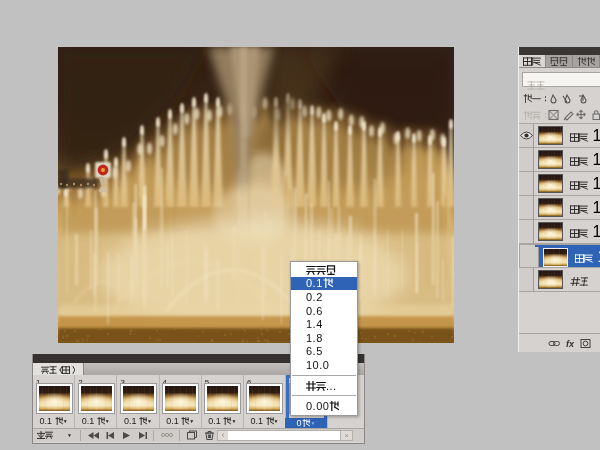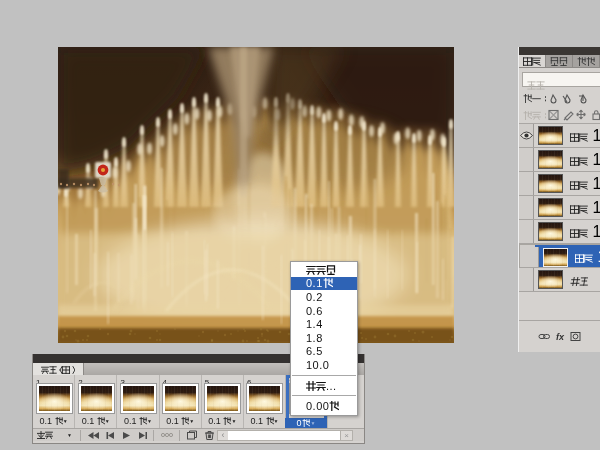--- a/index.html
+++ b/index.html
@@ -13,21 +13,21 @@
 .lp-mode{height:22px;padding:4px 0 0 3px}
 .sel{width:86px;height:15px;background:#f7f5f1;border:1px solid #a8a5a0;padding:2px 0 0 4px}
 .lp-uni{height:17px;display:flex;align-items:center;padding-left:4px}
 .lp-lock{height:17px;display:flex;align-items:center;padding-left:4px;border-bottom:1px solid #aaa7a4}
 .lp-list{}
 .lrow{height:24px;display:flex;align-items:center;border-bottom:1px solid #a8a5a2;position:relative}
 .eyec{width:15px;align-self:stretch;border-right:1px solid #9d9a97;display:flex;align-items:center;justify-content:center;background:#d0cdca;flex:0 0 15px}
 .lrow.sel{background:linear-gradient(90deg,#d0cdca 0,#d0cdca 15px,#2e63b5 15px,#2e63b5 100%)}
 .lthumb{width:25px;height:19px;margin-left:4px;flex:0 0 25px}
 .lname{margin-left:7px;white-space:nowrap}
-.lp-foot{position:absolute;left:0;right:0;bottom:0;height:32px;border-top:1px solid #a8a5a2;display:flex;align-items:center;justify-content:flex-end;padding-right:18px}
+.lp-foot{position:absolute;left:0;right:0;bottom:0;height:19px;border-top:1px solid #a8a5a2;display:flex;align-items:center;justify-content:flex-end;padding-right:8px}
 
 #ap{position:absolute;left:32px;top:354px;width:333px;height:90px;background:#d5d2cf;border:1px solid #8a8784;border-top:none}
 .ap-dark{height:9px;background:#343130}
 .ap-tabs{height:12px;background:linear-gradient(#c2bfbc,#aaa7a4);display:flex}
 .atab{background:#e3e1de;border-right:1px solid #8c8986;padding:1px 8px 0;display:flex;align-items:center}
 .ap-frames{height:53px;display:flex;background:#d5d2cf}
 .fcell{width:42.2px;flex:0 0 42.2px;border-right:1px solid #b8b5b2;position:relative}
 .fnum{position:absolute;left:3px;top:3px;font-size:8px;color:#222}
 .fthumb{position:absolute;left:3.5px;top:9px;width:35px;height:29px;border:2px solid #fff;outline:1px solid #999}
 .fdelay{position:absolute;left:0;right:0;top:41px;text-align:center;font-size:9px;color:#222;white-space:nowrap}

